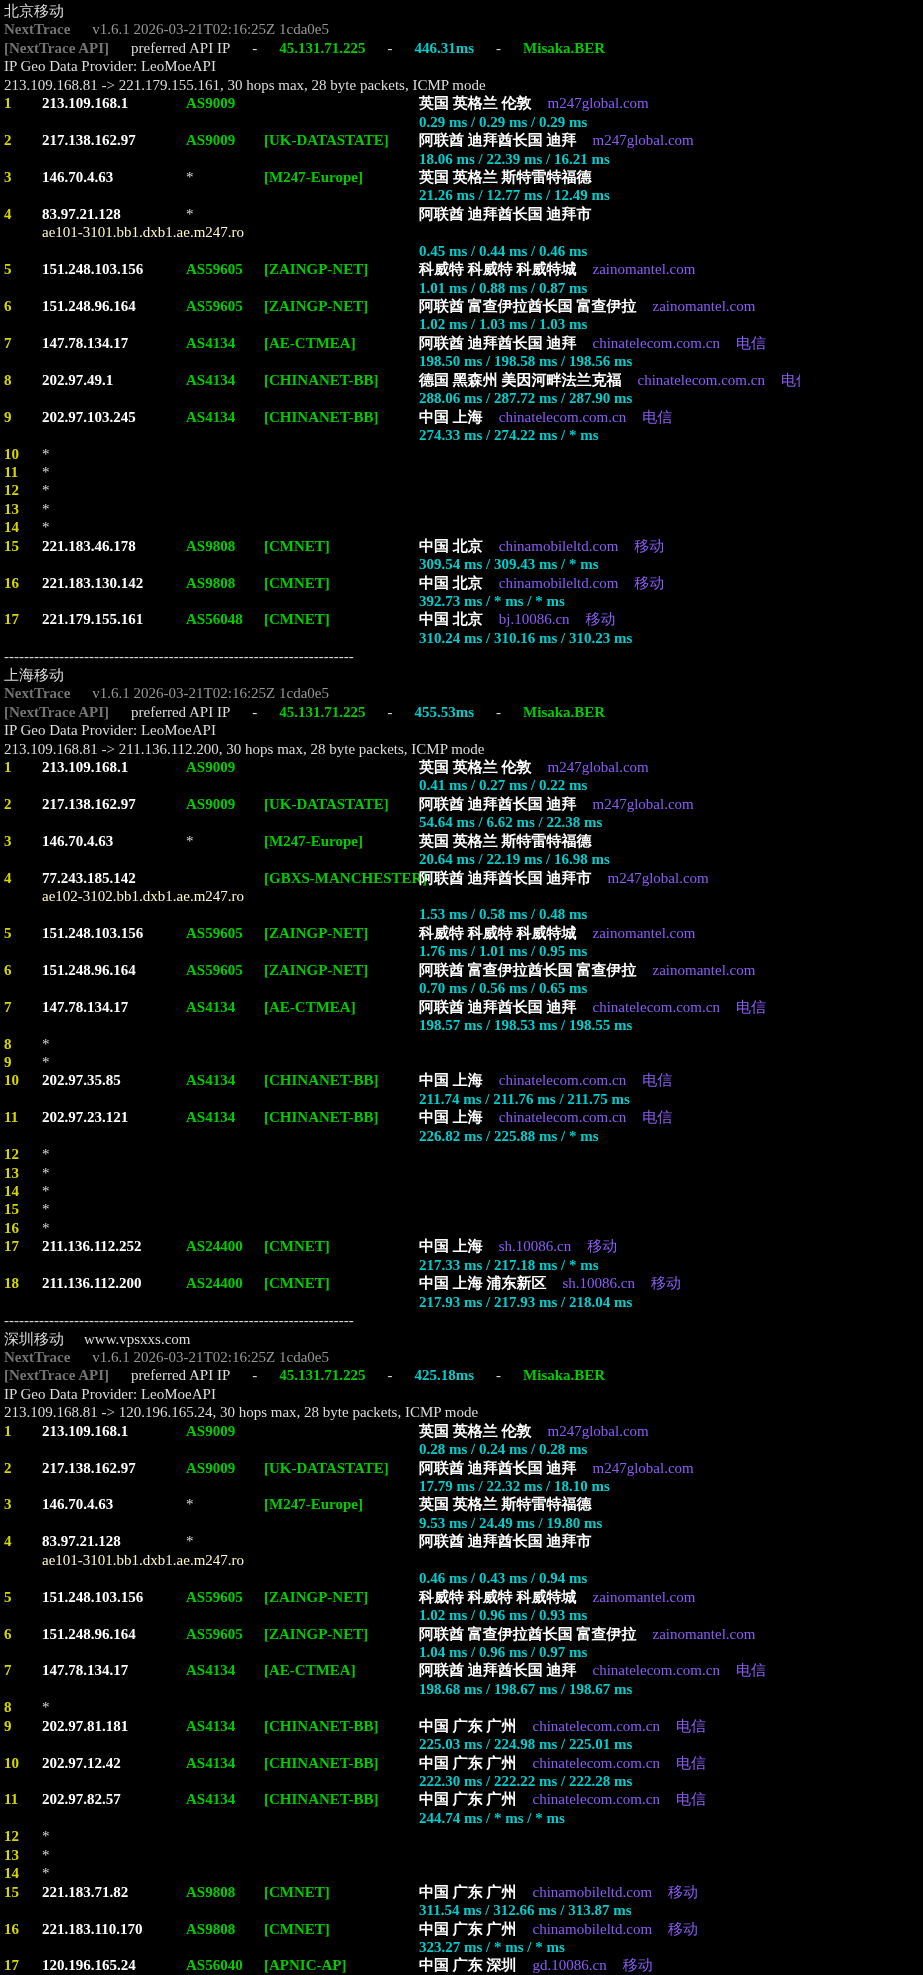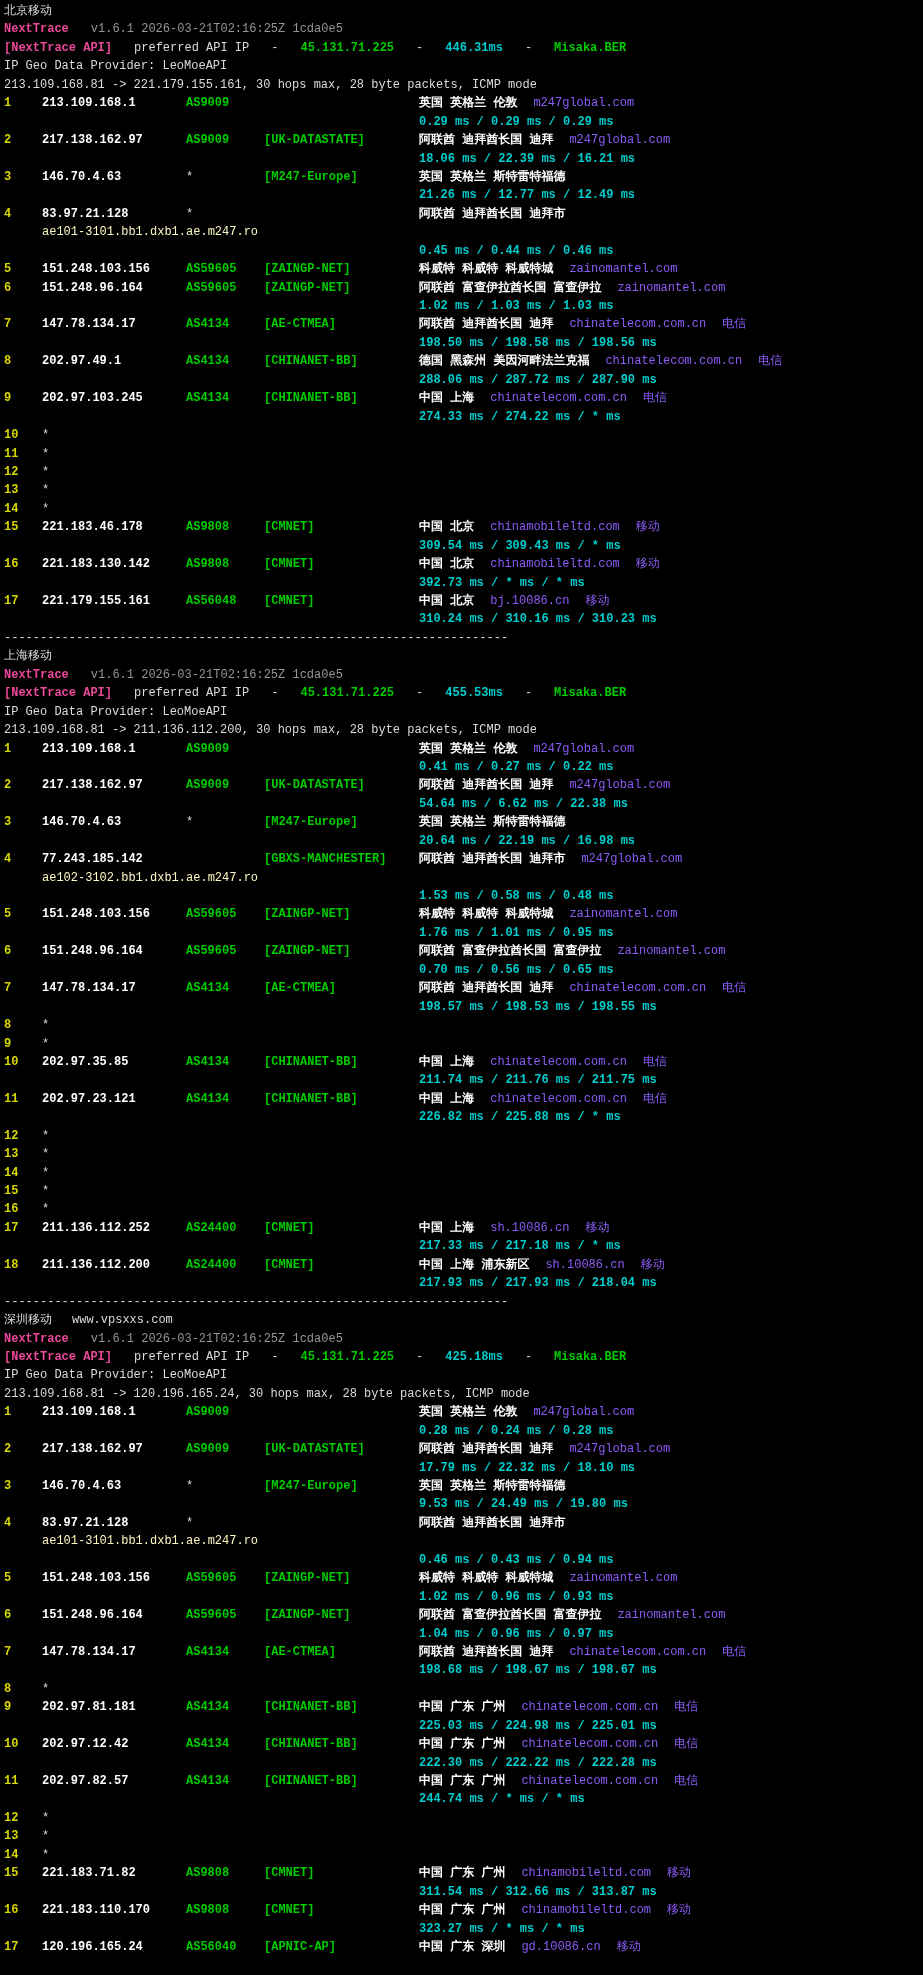--- a/index.html
+++ b/index.html
@@ -1,27 +1,27 @@
 <!DOCTYPE html>
 <html><head>
 <meta charset="utf-8">
 <style>
   * { margin:0; padding:0; box-sizing:border-box; }
   html,body { width:923px; height:1975px; background:#000; overflow:hidden; }
   #terminal {
-    font-family:Liberation Mono, monospace;
-    font-size:12px;
+    font-family:Liberation Serif, serif;
+    font-size:15px;
     width:800px; height:1975px;
     padding:2px 0 0 4px;
     overflow:hidden;
     background:#000;
   }
   .line { height:18.45px; line-height:18.45px; white-space:nowrap; }
   .plain { color:#dcdcdc; }
-  .bold  { color:#ec4899; font-weight:700; }
+  .bold  { color:#737373; font-weight:700; }
   .dimver{ color:#969696; }
   .rdns  { color:#fef9c3; }
   .green { color:#00cd00; font-weight:700; }
   .cyan  { color:#00cdcd; font-weight:700; }
   .num   { display:inline-block; width:38px;  color:#d7d700; font-weight:700; }
   .ip    { display:inline-block; width:144px; color:#ffffff; font-weight:700; }
   .as    { display:inline-block; width:78px; }
   .as.star-col { color:#dcdcdc; font-weight:400; }
   .tag   { display:inline-block; width:155px; }
   .geo   { color:#ffffff; font-weight:700; }
@@ -43,20 +43,21 @@
     <div class="line"><span class="num">1</span><span class="ip">213.109.168.1</span><span class="as green">AS9009</span><span class="tag green"></span><span class="geo">英国 英格兰 伦敦</span><span class="host">m247global.com</span></div>
     <div class="line lat-line"><span class="cyan">0.29 ms / 0.29 ms / 0.29 ms</span></div>
     <div class="line"><span class="num">2</span><span class="ip">217.138.162.97</span><span class="as green">AS9009</span><span class="tag green">[UK-DATASTATE]</span><span class="geo">阿联酋 迪拜酋长国 迪拜</span><span class="host">m247global.com</span></div>
     <div class="line lat-line"><span class="cyan">18.06 ms / 22.39 ms / 16.21 ms</span></div>
     <div class="line"><span class="num">3</span><span class="ip">146.70.4.63</span><span class="as star-col">*</span><span class="tag green">[M247-Europe]</span><span class="geo">英国 英格兰 斯特雷特福德</span></div>
     <div class="line lat-line"><span class="cyan">21.26 ms / 12.77 ms / 12.49 ms</span></div>
     <div class="line"><span class="num">4</span><span class="ip">83.97.21.128</span><span class="as star-col">*</span><span class="tag green"></span><span class="geo">阿联酋 迪拜酋长国 迪拜市</span></div>
     <div class="line rdns-line"><span class="rdns">ae101-3101.bb1.dxb1.ae.m247.ro</span></div>
     <div class="line lat-line"><span class="cyan">0.45 ms / 0.44 ms / 0.46 ms</span></div>
     <div class="line"><span class="num">5</span><span class="ip">151.248.103.156</span><span class="as green">AS59605</span><span class="tag green">[ZAINGP-NET]</span><span class="geo">科威特 科威特 科威特城</span><span class="host">zainomantel.com</span></div>
+    <div class="line lat-line"><span class="cyan">1.01 ms / 0.88 ms / 0.87 ms</span></div>
     <div class="line"><span class="num">6</span><span class="ip">151.248.96.164</span><span class="as green">AS59605</span><span class="tag green">[ZAINGP-NET]</span><span class="geo">阿联酋 富查伊拉酋长国 富查伊拉</span><span class="host">zainomantel.com</span></div>
     <div class="line lat-line"><span class="cyan">1.02 ms / 1.03 ms / 1.03 ms</span></div>
     <div class="line"><span class="num">7</span><span class="ip">147.78.134.17</span><span class="as green">AS4134</span><span class="tag green">[AE-CTMEA]</span><span class="geo">阿联酋 迪拜酋长国 迪拜</span><span class="host">chinatelecom.com.cn</span><span class="host">电信</span></div>
     <div class="line lat-line"><span class="cyan">198.50 ms / 198.58 ms / 198.56 ms</span></div>
     <div class="line"><span class="num">8</span><span class="ip">202.97.49.1</span><span class="as green">AS4134</span><span class="tag green">[CHINANET-BB]</span><span class="geo">德国 黑森州 美因河畔法兰克福</span><span class="host">chinatelecom.com.cn</span><span class="host">电信</span></div>
     <div class="line lat-line"><span class="cyan">288.06 ms / 287.72 ms / 287.90 ms</span></div>
     <div class="line"><span class="num">9</span><span class="ip">202.97.103.245</span><span class="as green">AS4134</span><span class="tag green">[CHINANET-BB]</span><span class="geo">中国 上海</span><span class="host">chinatelecom.com.cn</span><span class="host">电信</span></div>
     <div class="line lat-line"><span class="cyan">274.33 ms / 274.22 ms / * ms</span></div>
     <div class="line"><span class="num">10</span><span class="plain">*</span></div>
     <div class="line"><span class="num">11</span><span class="plain">*</span></div>

